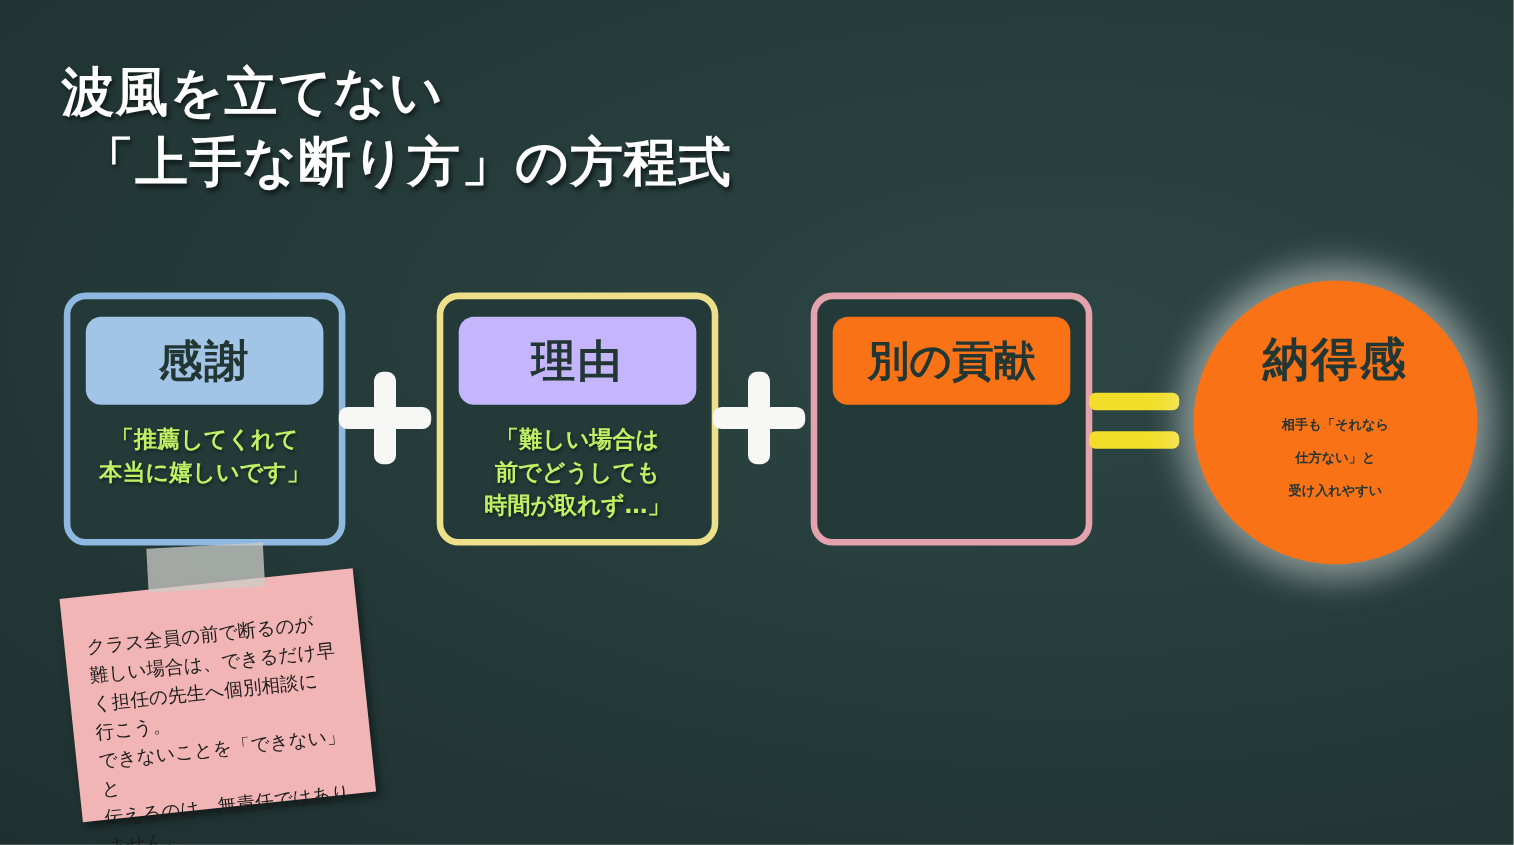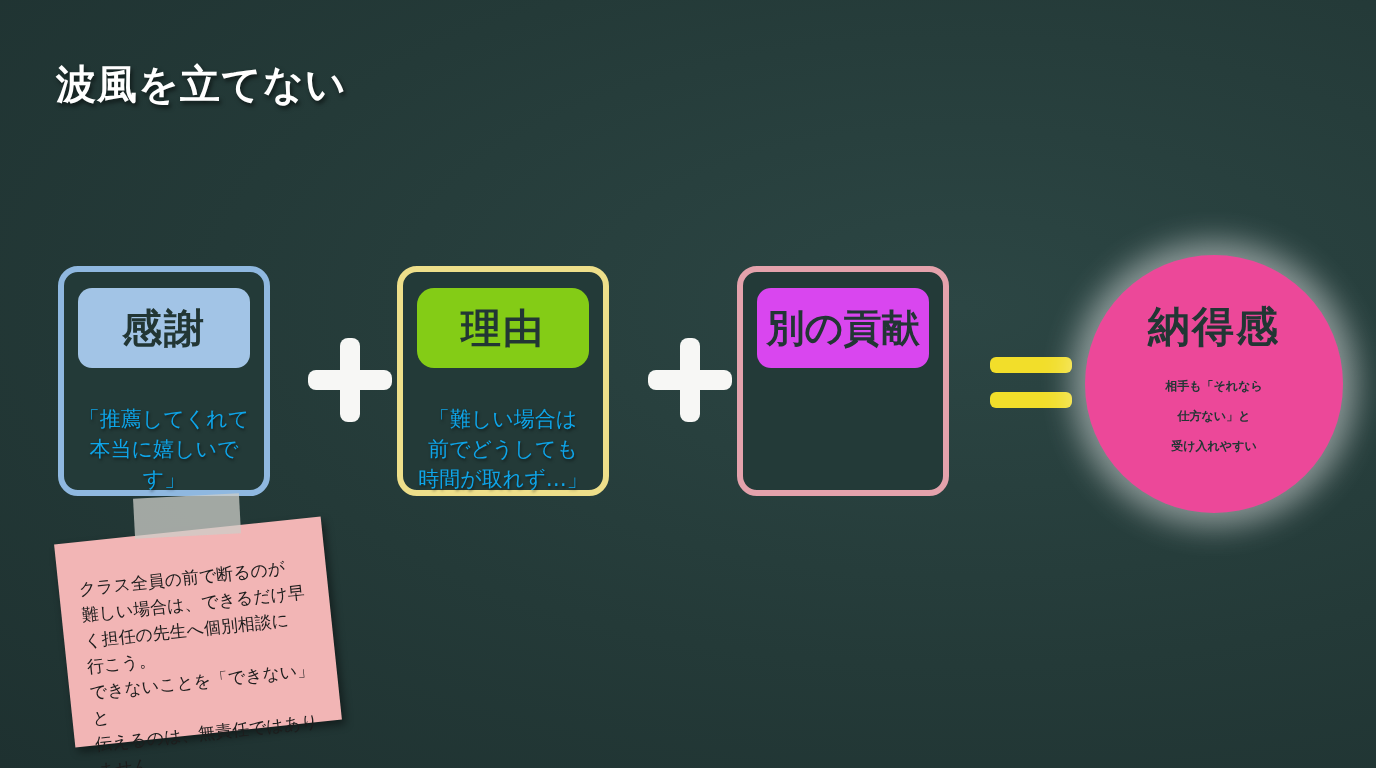--- a/index.html
+++ b/index.html
@@ -3,68 +3,67 @@
   <meta charset="utf-8">
   <style>
     html, body { margin: 0; padding: 0; }
     body {
       width: 1376px; height: 768px; overflow: hidden; position: relative;
       background: radial-gradient(ellipse at 70% 40%, #2c4644 0%, #243a38 55%, #1e3130 100%);
       font-family: "DejaVu Sans", "Liberation Sans", sans-serif;
     }
     .title {
       position: absolute; left: 56px; top: 52px;
-      color: #ffffff; font-weight: bold; font-size: 40px; line-height: 64px;
+      color: #ffffff; font-weight: bold; font-size: 48px; line-height: 64px;
       text-shadow: 2px 3px 4px rgba(0,0,0,0.55);
       letter-spacing: 1px;
     }
     .title .line2 { padding-left: 18px; display: block; }
     .card {
-      position: absolute; top: 266px; width: 212px; height: 230px;
+      position: absolute; top: 266px; width: 256px; height: 230px;
       border: 6px solid; border-radius: 20px; box-sizing: border-box;
       background: #233a38;
     }
     .card .head {
       position: absolute; left: 14px; top: 16px; right: 14px; height: 80px;
       border-radius: 14px; display: flex; align-items: center; justify-content: center;
       color: #223634; font-weight: bold; font-size: 40px; letter-spacing: 2px;
     }
     .card .body {
       position: absolute; left: 8px; right: 8px; top: 112px;
-      color: #0ea5e9; font-weight: normal; font-size: 21px; line-height: 30px;
+      color: #bef264; font-weight: bold; font-size: 21px; line-height: 30px;
       text-align: center; white-space: pre-line;
       text-shadow: 1px 2px 3px rgba(0,0,0,0.5);
-      margin-top: 20px;
     }
     .card-blue { left: 58px; border-color: #8fb8e0; }
     .card-blue .head { background: #a2c4e6; }
     .card-yellow { left: 397px; border-color: #eedf8a; }
-    .card-yellow .head { background: #84cc16; border-radius: 17px; }
+    .card-yellow .head { background: #c4b5fd; }
     .card-pink { left: 737px; border-color: #e4a2ac; }
-    .card-pink .head { background: #d946ef; font-size: 38px; letter-spacing: 0; }
+    .card-pink .head { background: #f97316; font-size: 38px; letter-spacing: 0; }
     .plus {
       position: absolute; width: 84px; height: 84px; top: 338px;
     }
     .plus::before, .plus::after {
       content: ""; position: absolute; background: #f7f7f5; border-radius: 8px;
     }
     .plus::before { left: 32px; top: 0; width: 20px; height: 84px; }
     .plus::after { left: 0; top: 32px; width: 84px; height: 20px; }
     .plus1 { left: 308px; }
     .plus2 { left: 648px; }
     .equals { position: absolute; left: 990px; top: 357px; width: 82px; height: 52px; }
     .equals span {
       position: absolute; left: 0; width: 82px; height: 16px; background: #f2de2a;
       border-radius: 6px;
     }
     .equals .bar1 { top: 0; }
     .equals .bar2 { top: 35px; }
     .result {
       position: absolute; left: 1085px; top: 255px; width: 258px; height: 258px;
-      border-radius: 50%; background: #ec4899;
+      border-radius: 50%; background: #f97316;
       box-shadow: 0 0 30px 14px rgba(255,255,255,0.45);
       text-align: center; color: #223634;
     }
     .result .head {
       margin-top: 44px; font-weight: bold; font-size: 42px; letter-spacing: 2px;
     }
     .result .body {
       margin-top: 16px; font-weight: bold; font-size: 12px; line-height: 30px;
       white-space: pre-line;
     }
@@ -81,20 +80,21 @@
     .tape {
       position: absolute; left: 134px; top: 496px; width: 106px; height: 40px;
       background: rgba(205,205,200,0.75); transform: rotate(-3deg);
     }
   </style>
 </head>
 <body>
 
 <div class="title">
   <span>波風を立てない</span>
+  <span class="line2">「上手な断り方」の方程式</span>
 </div>
 
 <div class="card card-blue">
   <div class="head">感謝</div>
   <div class="body">「推薦してくれて
 本当に嬉しいです」</div>
 </div>
 
 <div class="plus plus1"></div>
 

